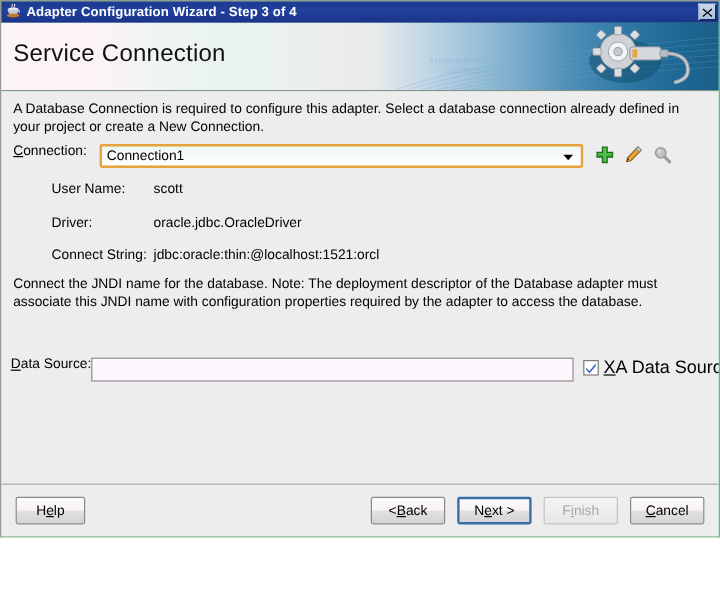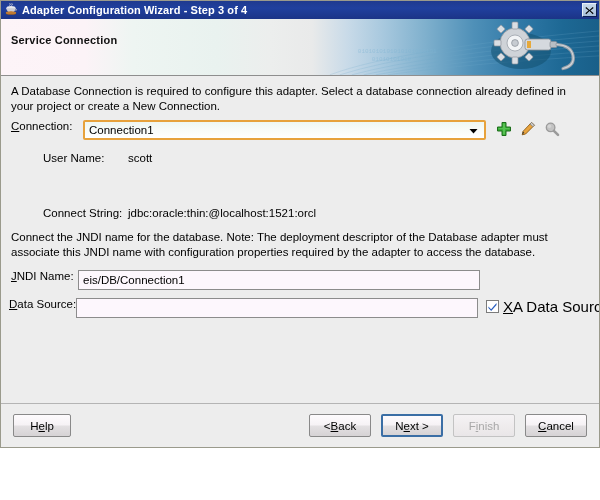--- a/index.html
+++ b/index.html
@@ -91,22 +91,22 @@
   }
   .banner-deco {
     position: absolute;
     inset: 0;
     pointer-events: none;
   }
   .banner-title {
     position: absolute;
     left: 10px;
     top: 15px;
-    font-size: 11px;
-    font-weight: bold;
+    font-size: 20px;
+    font-weight: normal;
     color: #111111;
     letter-spacing: 0.2px;
   }
   .banner-art {
     position: absolute;
     right: 4px;
     top: -2px;
     width: 126px;
     height: 58px;
   }
@@ -366,33 +366,31 @@
           <circle cx="5.4" cy="5.2" r="1.8" fill="#d8d8d8" opacity="0.8"></circle>
           <path d="M9.9 9.8 L14 13.9" stroke="#9b9b9b" stroke-width="2.6" stroke-linecap="round"></path>
         </svg>
       </span>
     </div>
 
     <div class="detail d1">
       <span class="dk">User Name:</span>
       <span class="dv">scott</span>
     </div>
+    <div class="detail d2">
+      <span class="dk">Driver:</span>
+      <span class="dv">oracle.jdbc.OracleDriver</span>
+    </div>
     <div class="detail d3">
       <span class="dk">Connect String:</span>
       <span class="dv">jdbc:oracle:thin:@localhost:1521:orcl</span>
     </div>
 
     <div class="para para-jndi">Connect the JNDI name for the database.  Note: The deployment descriptor of the Database adapter must associate this JNDI name with configuration properties required by the adapter to access the database.</div>
 
-    <div class="row row-jndi">
-      <span class="lbl"><span class="mn">J</span><span>NDI Name:</span></span>
-      <span class="textfield">
-        <span>eis/DB/Connection1</span>
-      </span>
-    </div>
 
     <div class="row row-ds">
       <span class="lbl"><span class="mn">D</span><span>ata Source:</span></span>
       <span class="textfield">
         <span></span>
       </span>
       <span class="check-wrap">
         <span class="checkbox">
           <svg width="11" height="11" viewBox="0 0 11 11">
             <path d="M1.4 5.4 L4.1 8.3 L9.5 1.9 L9.5 3.9 L4.2 10.0 L1.4 7.1 Z" fill="#2a5fc0"></path>

